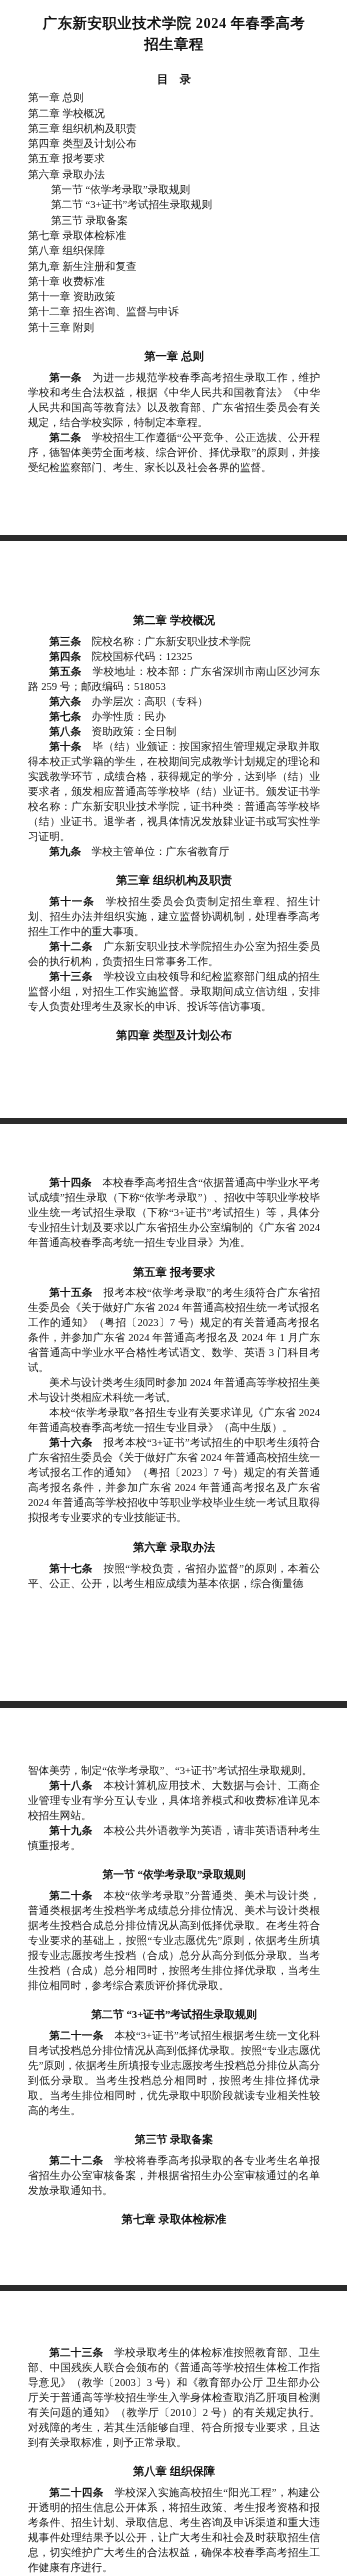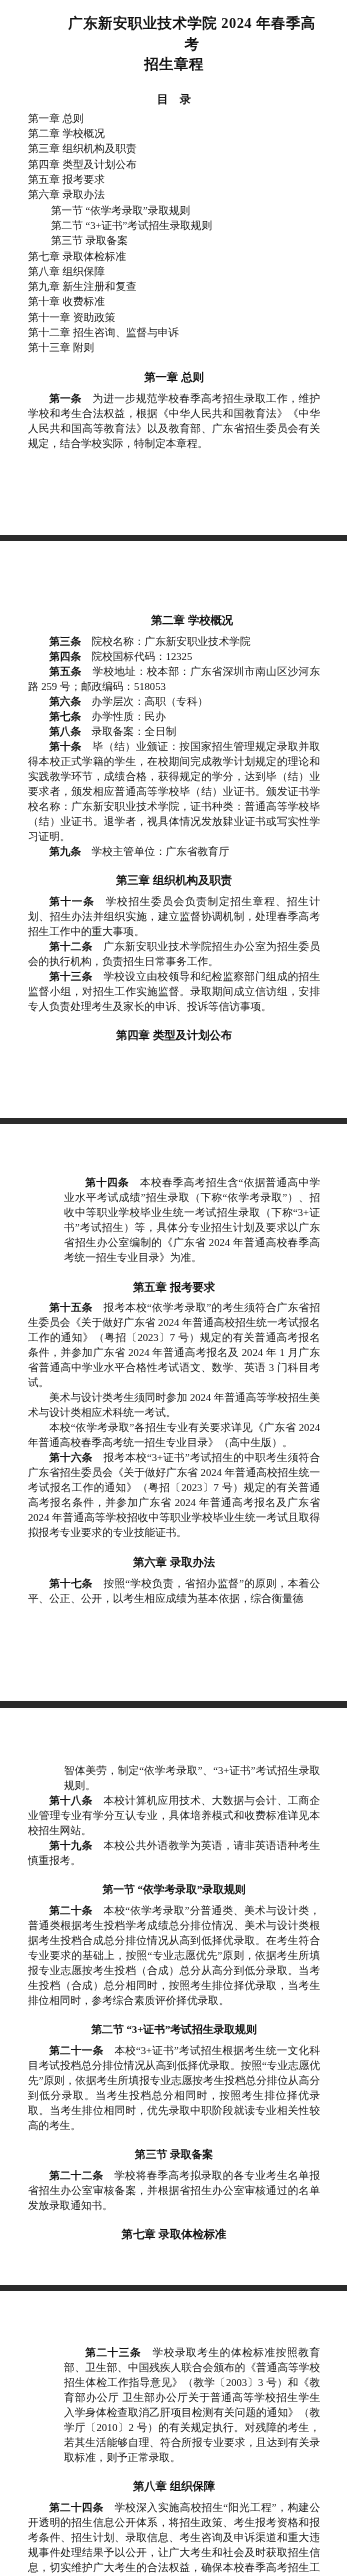--- a/index.html
+++ b/index.html
@@ -12,21 +12,21 @@
     font-family: "Liberation Serif", "DejaVu Serif", serif;
   }
   .page {
     box-sizing: border-box;
     width: 348px;
     padding-left: 28px;
     padding-right: 28px;
     overflow: hidden;
     background: #ffffff;
   }
-  .page > :first-child { margin-top: 0; margin-left: 36px; }
+  .page > :first-child { margin-top: 0; }
   .sep { height: 6.2px; background: #2b2b2b; }
 
   .p1 { height: 535px; padding-top: 13px; }
   .p2 { height: 577px; padding-top: 72px; }
   .p3 { height: 577px; padding-top: 51px; }
   .p4 { height: 577px; padding-top: 55px; }
   .p5 { height: 577px; padding-top: 54px; }
 
   .title {
     font-size: 14.4px;
@@ -95,31 +95,32 @@
     <div class="toc-item sub">第三节 录取备案</div>
     <div class="toc-item">第七章 录取体检标准</div>
     <div class="toc-item">第八章 组织保障</div>
     <div class="toc-item">第九章 新生注册和复查</div>
     <div class="toc-item">第十章 收费标准</div>
     <div class="toc-item">第十一章 资助政策</div>
     <div class="toc-item">第十二章 招生咨询、监督与申诉</div>
     <div class="toc-item">第十三章 附则</div>
     <div class="chapter">第一章 总则</div>
     <p class="para"><b>第一条</b><span>　为进一步规范学校春季高考招生录取工作，维护学校和考生合法权益，根据《中华人民共和国教育法》《中华人民共和国高等教育法》以及教育部、广东省招生委员会有关规定，结合学校实际，特制定本章程。</span></p>
+    <p class="para"><b>第二条</b><span>　学校招生工作遵循“公平竞争、公正选拔、公开程序，德智体美劳全面考核、综合评价、择优录取”的原则，并接受纪检监察部门、考生、家长以及社会各界的监督。</span></p>
   </div>
   <div class="sep"></div>
 
   <div class="page p2">
     <div class="chapter">第二章 学校概况</div>
     <p class="para"><b>第三条</b><span>　院校名称：广东新安职业技术学院</span></p>
     <p class="para"><b>第四条</b><span>　院校国标代码：12325</span></p>
     <p class="para"><b>第五条</b><span>　学校地址：校本部：广东省深圳市南山区沙河东路 259 号；邮政编码：518053</span></p>
     <p class="para"><b>第六条</b><span>　办学层次：高职（专科）</span></p>
     <p class="para"><b>第七条</b><span>　办学性质：民办</span></p>
-    <p class="para"><b>第八条</b><span>　录取备案：全日制</span></p>
+    <p class="para"><b>第八条</b><span>　资助政策：全日制</span></p>
     <p class="para"><b>第十条</b><span>　毕（结）业颁证：按国家招生管理规定录取并取得本校正式学籍的学生，在校期间完成教学计划规定的理论和实践教学环节，成绩合格，获得规定的学分，达到毕（结）业要求者，颁发相应普通高等学校毕（结）业证书。颁发证书学校名称：广东新安职业技术学院，证书种类：普通高等学校毕（结）业证书。退学者，视具体情况发放肄业证书或写实性学习证明。</span></p>
     <p class="para"><b>第九条</b><span>　学校主管单位：广东省教育厅</span></p>
     <div class="chapter">第三章 组织机构及职责</div>
     <p class="para"><b>第十一条</b><span>　学校招生委员会负责制定招生章程、招生计划、招生办法并组织实施，建立监督协调机制，处理春季高考招生工作中的重大事项。</span></p>
     <p class="para"><b>第十二条</b><span>　广东新安职业技术学院招生办公室为招生委员会的执行机构，负责招生日常事务工作。</span></p>
     <p class="para"><b>第十三条</b><span>　学校设立由校领导和纪检监察部门组成的招生监督小组，对招生工作实施监督。录取期间成立信访组，安排专人负责处理考生及家长的申诉、投诉等信访事项。</span></p>
     <div class="chapter">第四章 类型及计划公布</div>
   </div>
   <div class="sep"></div>
 

